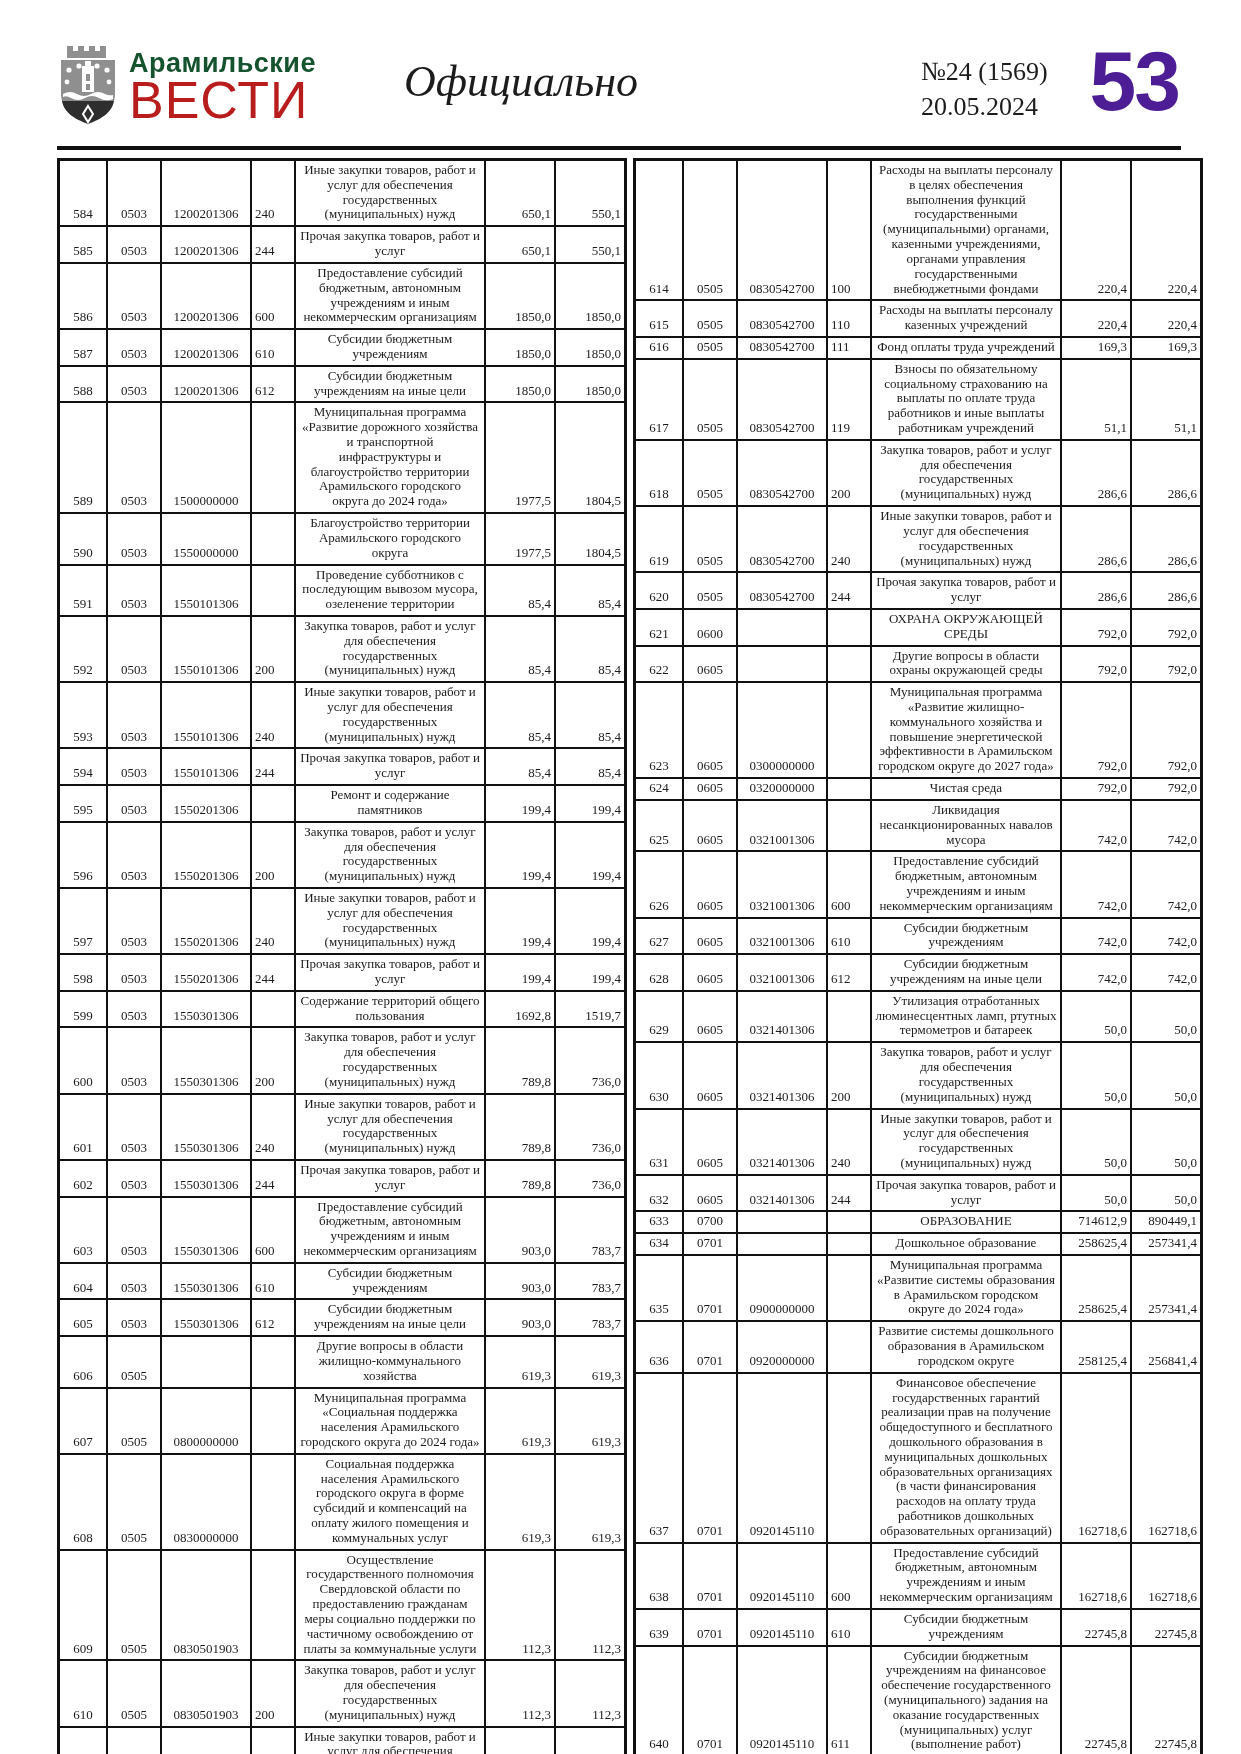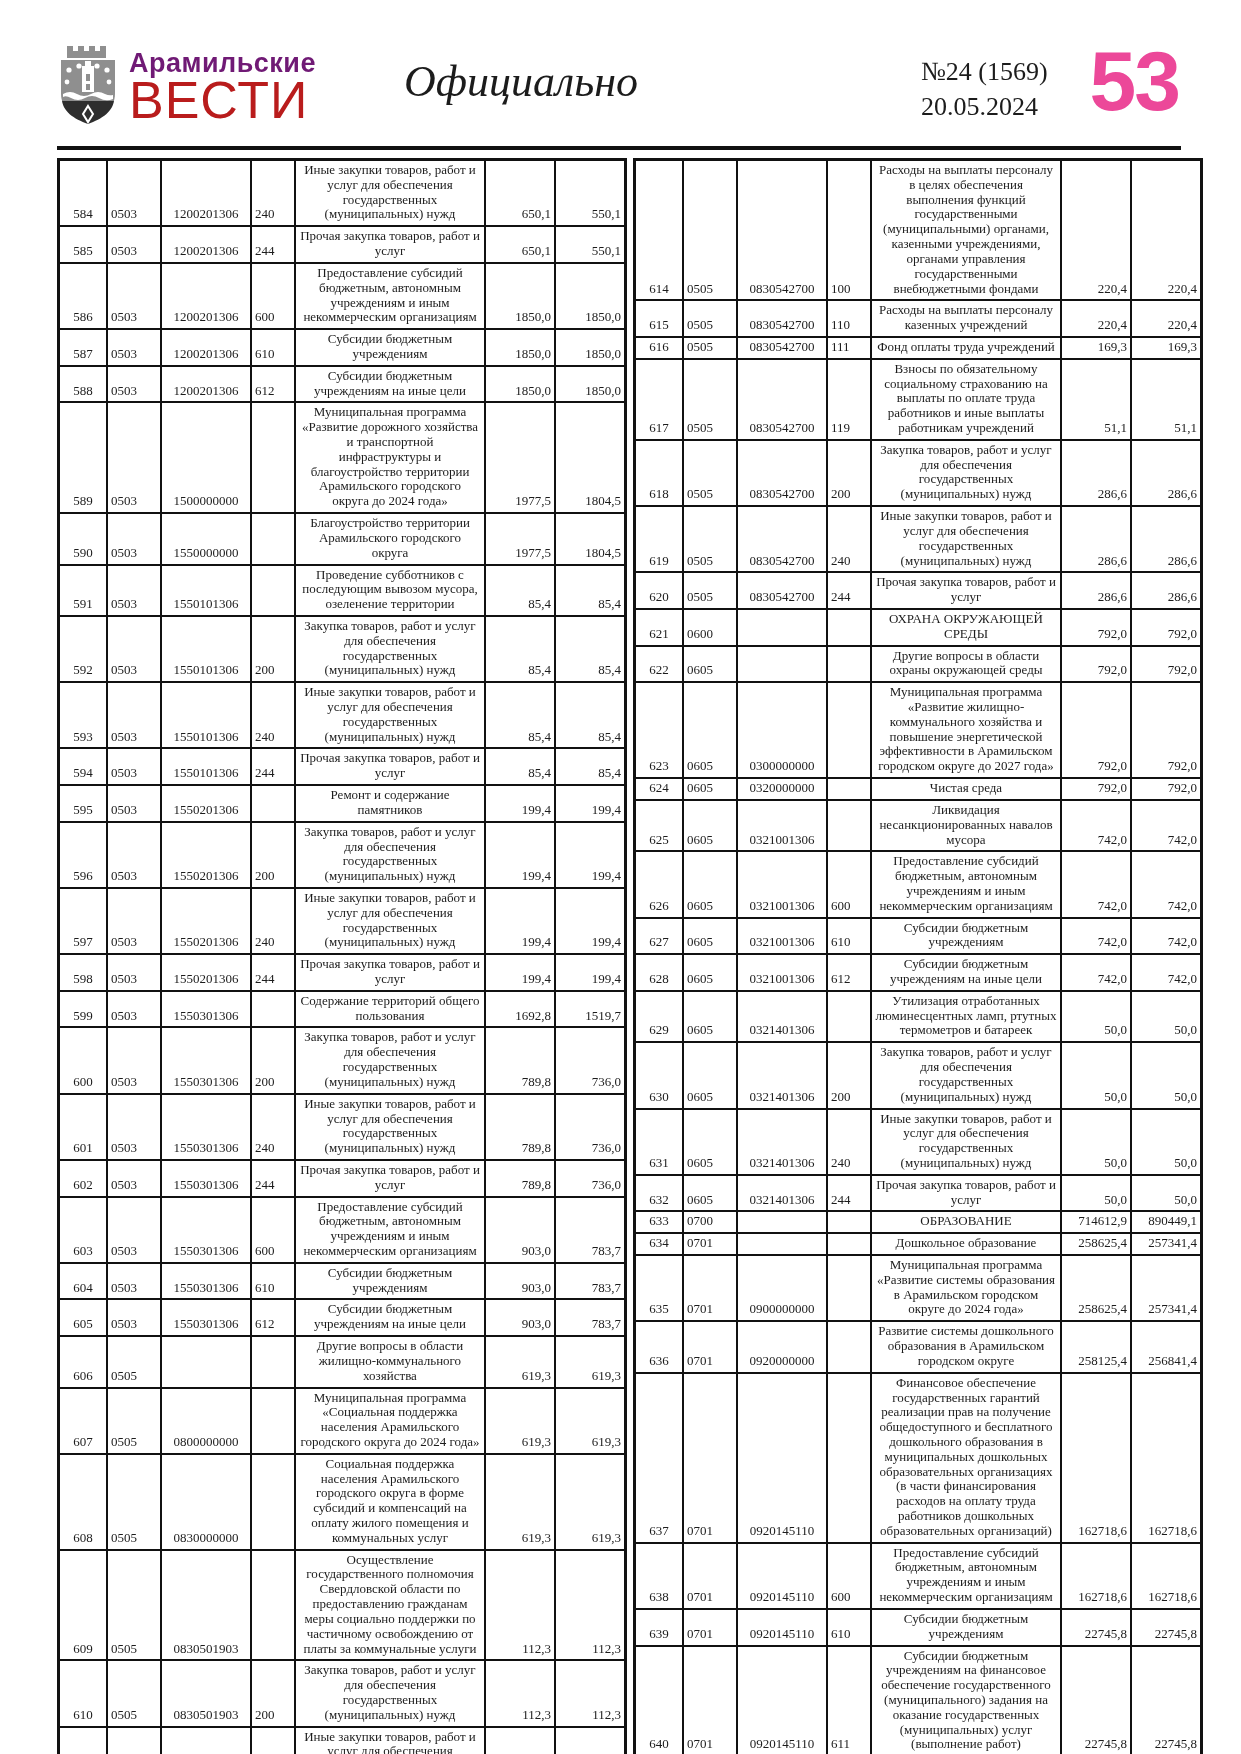--- a/index.html
+++ b/index.html
@@ -10,48 +10,48 @@
     padding:44px 60px 0 57px;
     font-family:"Liberation Serif","DejaVu Serif",serif;
     color:#1c1c1c;
     overflow:hidden;
   }
   
   .masthead{display:flex;align-items:flex-start;height:96px;}
   .logo{display:flex;align-items:flex-start;}
   .crest{width:62px;height:82px;flex:0 0 auto;}
   .logo-text{margin-left:10px;display:flex;flex-direction:column;font-family:"Liberation Sans","DejaVu Sans",sans-serif;}
-  .logo-line1{font-size:27px;font-weight:bold;color:#701a75;letter-spacing:.5px;line-height:1;margin-top:6px;}
+  .logo-line1{font-size:27px;font-weight:bold;color:#14532d;letter-spacing:.5px;line-height:1;margin-top:6px;}
   .logo-line2{font-size:52px;font-weight:normal;color:#b91c1c;letter-spacing:1px;line-height:.92;}
   .section-title{
     font-style:italic;font-size:44px;line-height:1;
     margin:16px 0 0 88px;white-space:nowrap;
   }
   .spacer{flex:1;}
   .issue-block{text-align:left;font-size:26px;line-height:1.35;margin-top:10px;white-space:nowrap;}
   .page-num{
     font-family:"Liberation Sans","DejaVu Sans",sans-serif;
-    font-weight:bold;font-size:84px;line-height:.95;color:#ec4899;
+    font-weight:bold;font-size:84px;line-height:.95;color:#4c1d95;
     margin:-2px 2px 0 42px;letter-spacing:-2px;
   }
   .head-rule{height:4px;background:#111;margin:6px 0 8px 0;}
   
   .cols{display:flex;align-items:flex-start;gap:24px;}
   .col-left{width:552px;flex:0 0 auto;}
   .col-right{width:548px;flex:0 0 auto;}
   table.budget{border-collapse:collapse;width:100%;table-layout:fixed;border:3px solid #111;}
   table.budget td{
     border:2px solid #111;
     vertical-align:bottom;
     padding:2px 3px 3px 3px;
     font-size:13px;line-height:1.14;
     overflow:hidden;
   }
   td.c0{width:40px;text-align:center;}
-  td.c1{width:46px;}
+  td.c1{width:46px;text-align:center;}
   td.c2{width:82px;text-align:center;font-size:10.5px;}
   td.c3{width:36px;text-align:left;}
   td.c4{width:182px;text-align:center;}
   td.c5{width:62px;text-align:right;padding-right:9px;}
   td.c6{width:62px;text-align:right;padding-right:9px;margin-left:36px;}
   td.c7{text-align:right;padding-right:7px;}
 </style>
 </head>
 <body>
 

